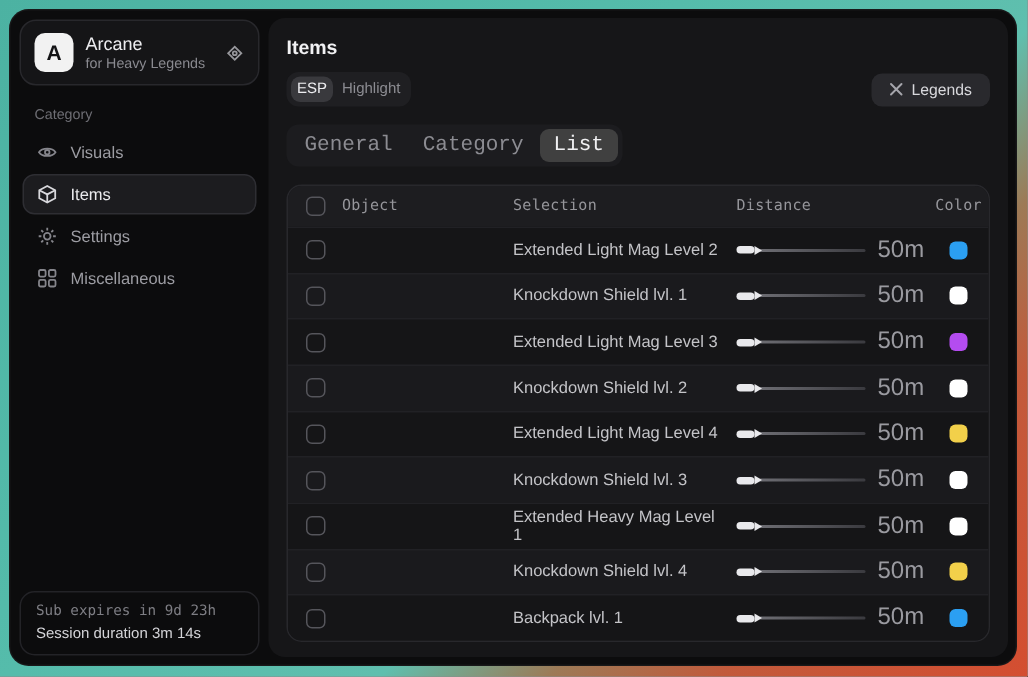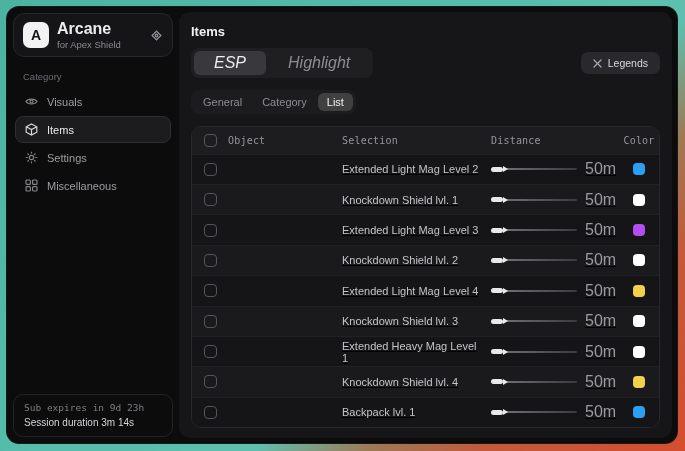--- a/index.html
+++ b/index.html
@@ -16,21 +16,21 @@
   }
   
   .sidebar { width:172px; flex:0 0 172px; display:flex; flex-direction:column; padding:6px; }
   .app-card {
     height:44px; border:1px solid #28282c; background:#151517; border-radius:11px;
     display:flex; align-items:center; padding:0 9px; gap:8px;
   }
   .logo { width:26px; height:26px; border-radius:7px; background:#f2f2f2; color:#141416;
     display:flex; align-items:center; justify-content:center; font-weight:bold; font-size:14px; }
   .app-text { display:flex; flex-direction:column; gap:1px; }
-  .app-name { font-size:16px; font-weight:bold; color:#ececef; }
+  .app-name { font-size:12px; font-weight:normal; color:#ececef; }
   .app-sub { font-size:9.5px; color:#8a8a90; }
   .pin-btn { margin-left:auto; color:#96969b; display:flex; }
   .section-label { font-size:9.5px; color:#6e6e74; margin:14px 0 6px 10px; }
   .nav { display:flex; flex-direction:column; gap:1px; }
   .nav-item {
     height:27px; display:flex; align-items:center; gap:9px; padding:0 9px; margin:0 2px;
     border-radius:8px; border:1px solid transparent; color:#9d9da3; font-size:11px; cursor:default;
   }
   .nav-item .nicon { display:flex; color:#85858b; }
   .nav-item.active { background:#1c1c1f; border-color:#2e2e33; color:#eaeaed; }
@@ -42,42 +42,42 @@
   .foot-line1 { font-family:"DejaVu Sans Mono", monospace; font-size:9.5px; color:#7e7e84; }
   .foot-line2 { font-size:10px; color:#d4d4d8; }
   
   .main {
     flex:1; margin:5px 5px 5px 0; background:#161618; border-radius:11px;
     padding:12px 12px 10px 12px; display:flex; flex-direction:column;
   }
   .main-title { font-size:13px; font-weight:bold; color:#f1f1f3; }
   .row2 { display:flex; align-items:center; margin-top:9px; }
   .segment { display:inline-flex; background:#1f1f22; border-radius:8px; padding:3px; gap:2px; }
-  .seg-btn { font-size:16px; padding:3px 20px; border-radius:6px; color:#8c8c92; cursor:default;font-style:italic; }
+  .seg-btn { font-size:10px; padding:3px 4px; border-radius:6px; color:#8c8c92; cursor:default; }
   .seg-btn.active { background:#39393d; color:#ededf0; }
   .search-btn {
     margin-left:auto; display:flex; align-items:center; gap:6px; background:#29292d;
     border-radius:7px; padding:5px 12px; font-size:10.5px; color:#d8d8dc; cursor:default;
   }
   .search-btn .xicon { display:flex; color:#a6a6ac; }
   .tabs-row { margin-top:12px; }
   .tabs { display:inline-flex; background:#1c1c1f; border-radius:8px; padding:3px; gap:2px; }
-  .tab { font-size:11px; padding:3px 9px; border-radius:6px; color:#8c8c92; cursor:default; }
+  .tab { font-size:14px; padding:3px 9px; border-radius:6px; color:#8c8c92; cursor:default;font-family:Liberation Mono, monospace; }
   .tab.active { background:#404040; color:#f0f0f2; }
   
   .table {
     margin-top:12px; flex:1; border:1px solid #28282c; border-radius:10px; overflow:hidden;
     display:flex; flex-direction:column; background:#151517;
   }
   .tgrid { display:grid; grid-template-columns:36px 114px 1fr 140px 40px; align-items:center; }
   .thead {
     height:28px; background:#1d1d20; font-family:"DejaVu Sans Mono", monospace;
     font-size:10px; color:#96969b; letter-spacing:0.2px;
   }
-  .trow { height:32px; border-top:1px solid #212125;text-decoration:underline; }
+  .trow { height:32px; border-top:1px solid #212125; }
   .trow:nth-child(odd) { background:#1a1a1d; }
   .trow:nth-child(even) { background:#151517; }
   .cell { display:flex; align-items:center; }
   .c-check { justify-content:center; }
   .checkbox { width:13px; height:13px; border:1.5px solid #55555b; border-radius:4px; background:transparent; }
   .c-obj { font-size:11px; color:#c4c4c8; }
   .hd-label { font-size:10px; }
   .c-dist { padding:0 8px 0 12px; gap:8px; }
   .slider { flex:1; display:flex; align-items:center; }
   .thumb { width:12px; height:5px; background:#e9e9ec; border-radius:3px; position:relative; flex:0 0 12px; }
@@ -94,21 +94,21 @@
 </head>
 <body>
 
 <div class="window">
 
   <aside class="sidebar">
     <div class="app-card">
       <div class="logo">A</div>
       <div class="app-text">
         <span class="app-name">Arcane</span>
-        <span class="app-sub">for Apex Shield</span>
+        <span class="app-sub">for Heavy Legends</span>
       </div>
       <span class="pin-btn">
         <svg width="13" height="13" viewBox="0 0 13 13" fill="none" stroke="currentColor" stroke-width="1.2">
           <rect x="3.4" y="3.4" width="6.2" height="6.2" transform="rotate(45 6.5 6.5)"></rect>
           <circle cx="6.5" cy="6.5" r="1.3"></circle>
         </svg>
       </span>
     </div>
 
     <div class="section-label">Category</div>

